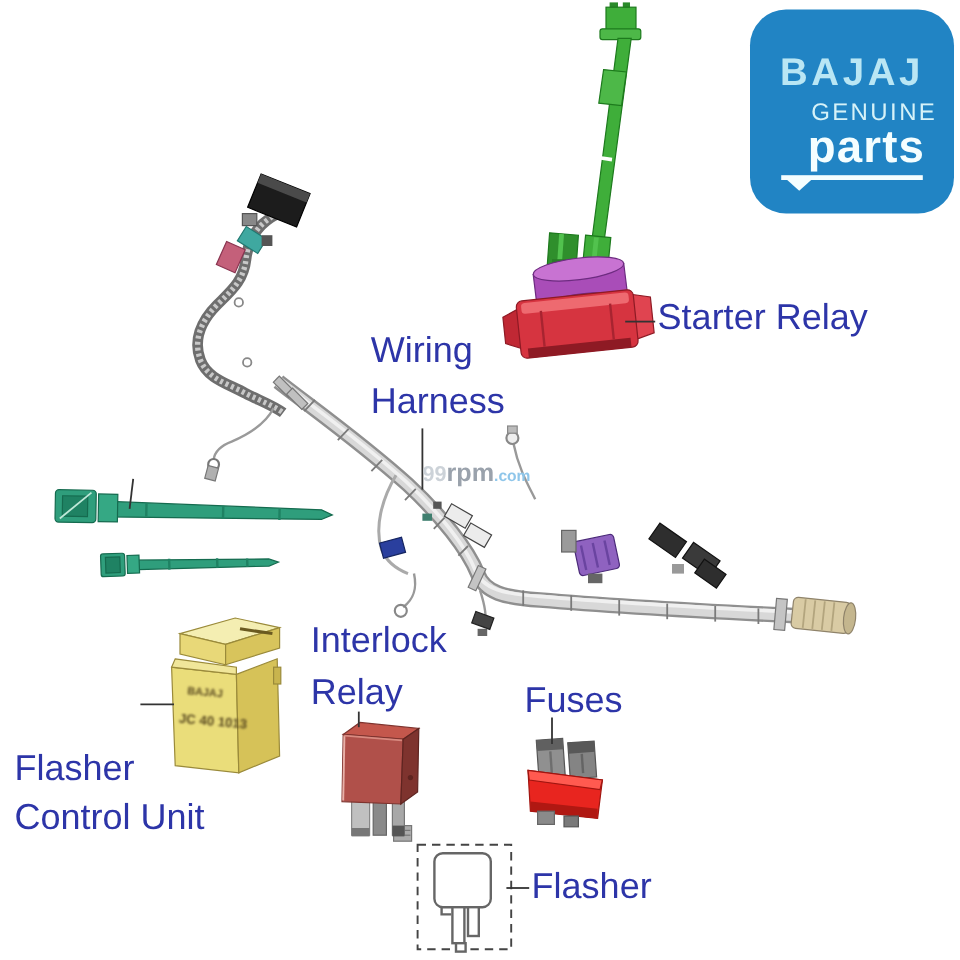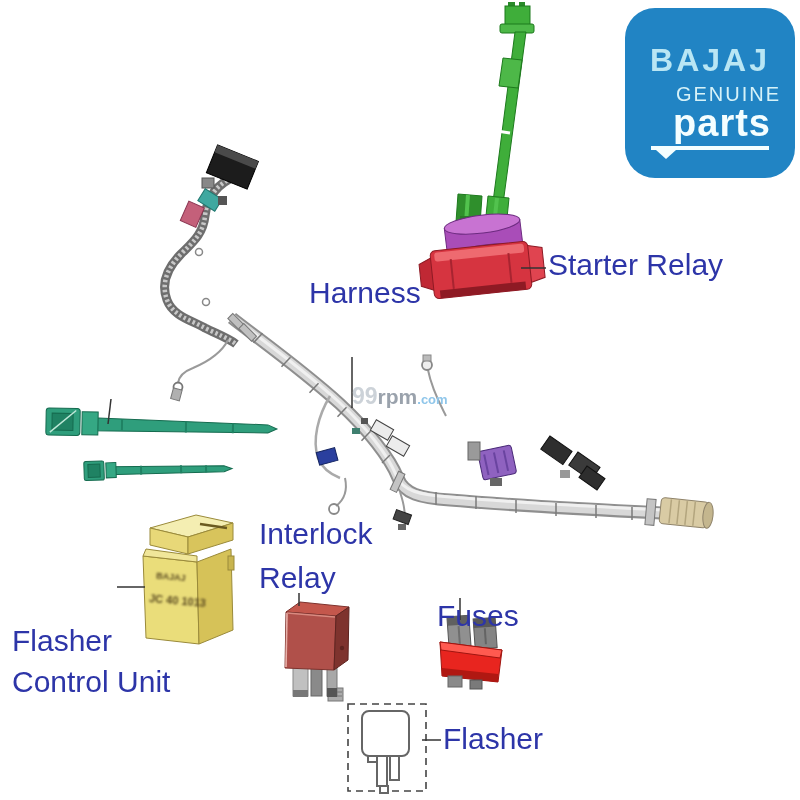--- a/index.html
+++ b/index.html
@@ -6,33 +6,33 @@
   .stage{position:relative;width:800px;height:800px;background:#ffffff;overflow:hidden;
          font-family:"Liberation Sans",sans-serif;}
   .art{position:absolute;left:0;top:0;width:800px;height:800px;}
   .lbl{position:absolute;color:#2d35a8;white-space:nowrap;}
   .lbl .ln{display:block;}
   .lbl-bands{left:66px;top:363px;font-size:30px;}
   .lbl-wiring{left:309px;top:272px;font-size:30px;line-height:42px;}
   .lbl-starter{left:548px;top:248px;font-size:30px;text-align:right;}
   .lbl-headlamp{left:12px;top:620px;font-size:30px;line-height:41px;}
   .lbl-interlock{left:259px;top:512px;font-size:30px;line-height:44px;}
-  .lbl-fuses{left:437px;top:567px;font-size:30px;margin-top:32px;}
+  .lbl-fuses{left:437px;top:567px;font-size:30px;}
   .lbl-flasher{left:443px;top:722px;font-size:30px;text-align:center;}
   .logo{position:absolute;left:625px;top:8px;width:170px;height:170px;background:#2184c4;
         border-radius:30px;text-align:center;color:#fff;}
   .logo-brand{margin-top:34px;font-size:32px;font-weight:bold;letter-spacing:3px;color:#b9e6f4;}
   .logo-genuine{margin-top:4px;font-size:20px;letter-spacing:2px;color:#d6f2f8;margin-left:37px;}
   .logo-parts{margin-top:-4px;font-size:38px;font-weight:bold;letter-spacing:1px;color:#f4feff;padding-left:24px;}
   .logo-rule{position:relative;width:118px;height:4px;background:#f4feff;margin:1px auto 0 auto;}
   .logo-rule .chev{position:absolute;left:5px;top:4px;width:0;height:0;
         border-left:10px solid transparent;border-right:10px solid transparent;
         border-top:9px solid #f4feff;}
   .watermark{position:absolute;left:352px;top:383px;font-weight:bold;white-space:nowrap;}
-  .wm-99{font-size:23px;color:#ccd2d8;}
+  .wm-99{font-size:18px;color:#ccd2d8;}
   .wm-rpm{font-size:21px;color:#9aa2ac;}
   .wm-com{font-size:13px;color:#8fc6ea;}
   .blurred{filter:blur(0.8px);}
 </style>
 </head>
 <body>
 
 <div class="stage">
 
   <svg class="art" viewBox="0 0 800 800">
@@ -277,20 +277,21 @@
       <line x1="521" y1="268" x2="546" y2="268"></line>
       <line x1="117" y1="587" x2="145" y2="587"></line>
       <line x1="299" y1="593" x2="299" y2="606"></line>
       <line x1="460" y1="598" x2="460" y2="620"></line>
       <line x1="422" y1="740" x2="441" y2="740"></line>
     </g>
   </svg>
 
 
   <div class="lbl lbl-wiring">
+    <span class="ln">Wiring</span>
     <span class="ln">Harness</span>
   </div>
 
   <div class="lbl lbl-starter">Starter Relay</div>
 
   <div class="lbl lbl-headlamp">
     <span class="ln">Flasher</span>
     <span class="ln">Control Unit</span>
   </div>
 

